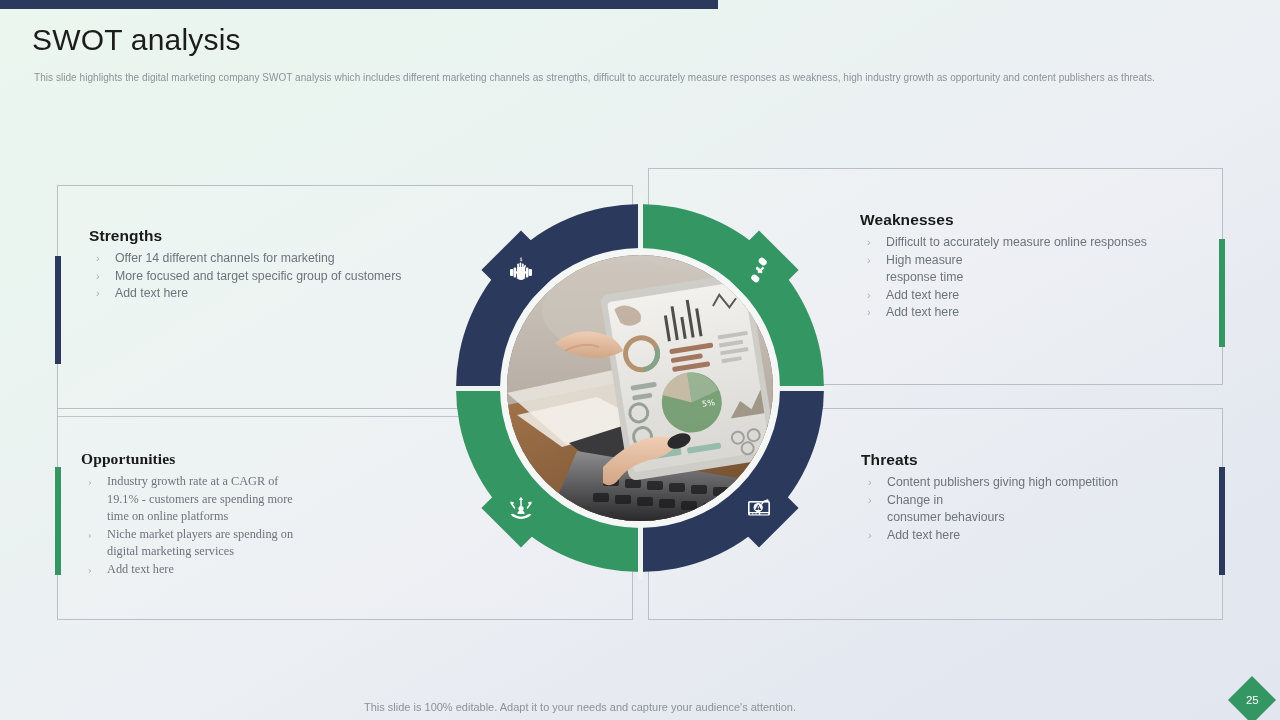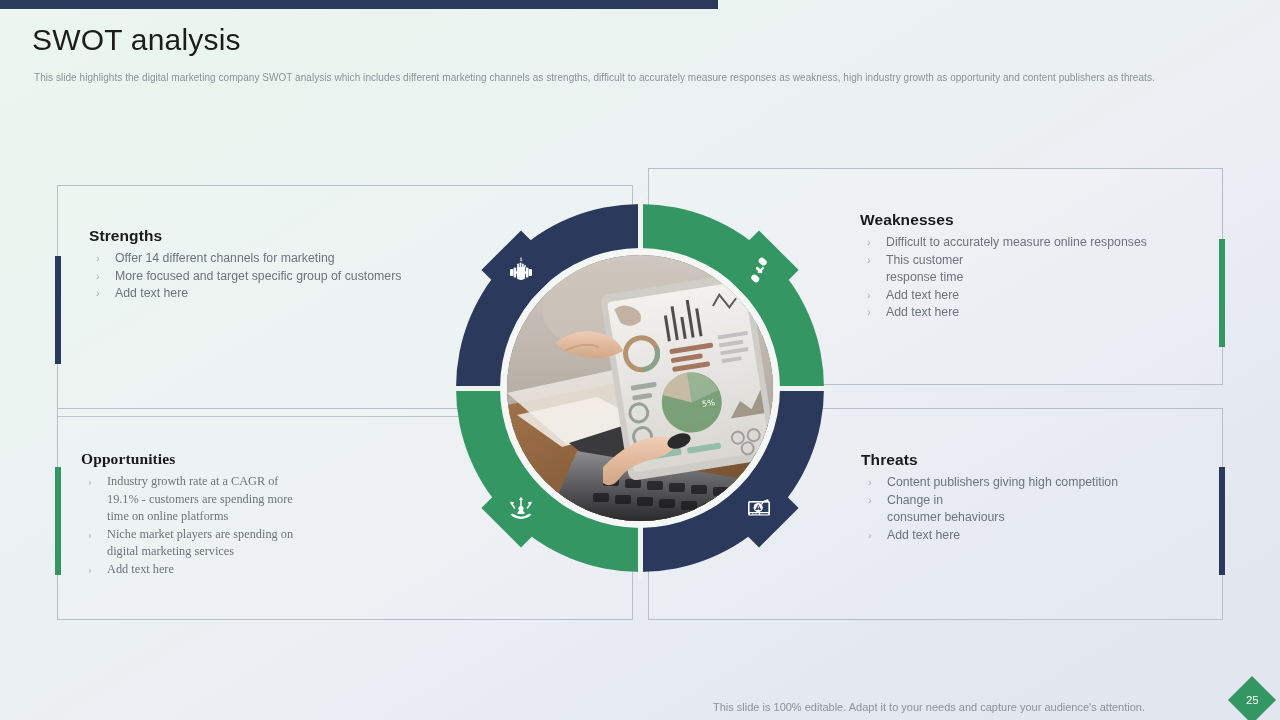--- a/index.html
+++ b/index.html
@@ -129,22 +129,22 @@
     display: flex; align-items: center; justify-content: center;
   }
   .diamond .ico { transform: rotate(-45deg); display: block; }
   .d-tl { left: 37px;  top: 38px;  background: #2b3a5c; }
   .d-tr { left: 275px; top: 38px;  background: #349663; }
   .d-bl { left: 37px;  top: 276px; background: #349663; }
   .d-br { left: 275px; top: 276px; background: #2b3a5c; }
 
   
   .footer-note {
-    position: absolute; left: 1px; top: 701px; width: 1144px;
-    text-align: right;
+    position: absolute; left: 8px; top: 701px; width: 1144px;
+    text-align: center;
     font-size: 11px; color: #8d9298;
   }
   .pagenum {
     position: absolute; left: 1235px; top: 683px;
     width: 34px; height: 34px;
     background: #349663;
     transform: rotate(45deg);
     display: flex; align-items: center; justify-content: center;
   }
   .pagenum span {
@@ -173,21 +173,21 @@
       </ul>
     </div>
   </div>
 
   <div class="panel panel-tr">
     <div class="accent accent-right" style="top:70px;background:#349663;"></div>
     <div class="panel-body">
       <div class="cat-title">Weaknesses</div>
       <ul class="bullets">
         <li><span class="chev">›</span><span style="white-space:pre-line">Difficult to accurately measure online responses</span></li>
-        <li><span class="chev">›</span><span style="white-space:pre-line">This customer
+        <li><span class="chev">›</span><span style="white-space:pre-line">High measure
 response time</span></li>
         <li><span class="chev">›</span><span>Add text here</span></li>
         <li><span class="chev">›</span><span>Add text here</span></li>
       </ul>
     </div>
   </div>
 
   <div class="panel panel-bl">
     <div class="accent accent-left" style="top:58px;background:#349663;"></div>
     <div class="panel-body">

